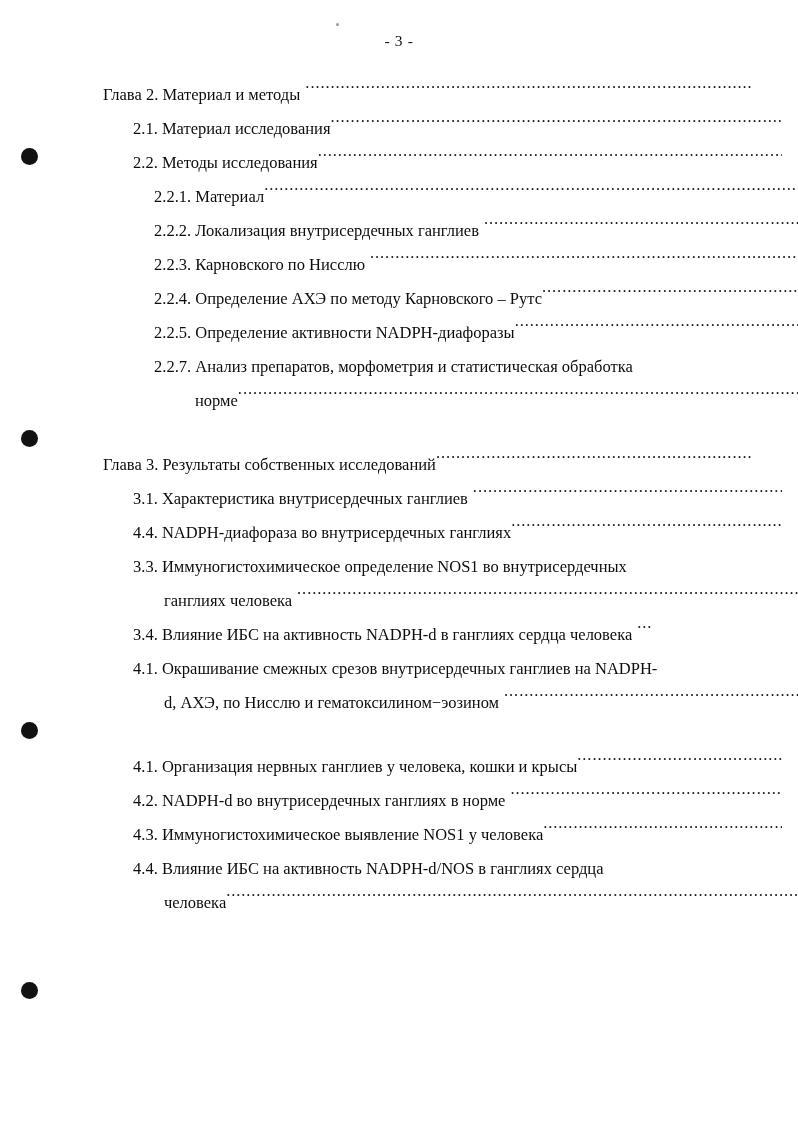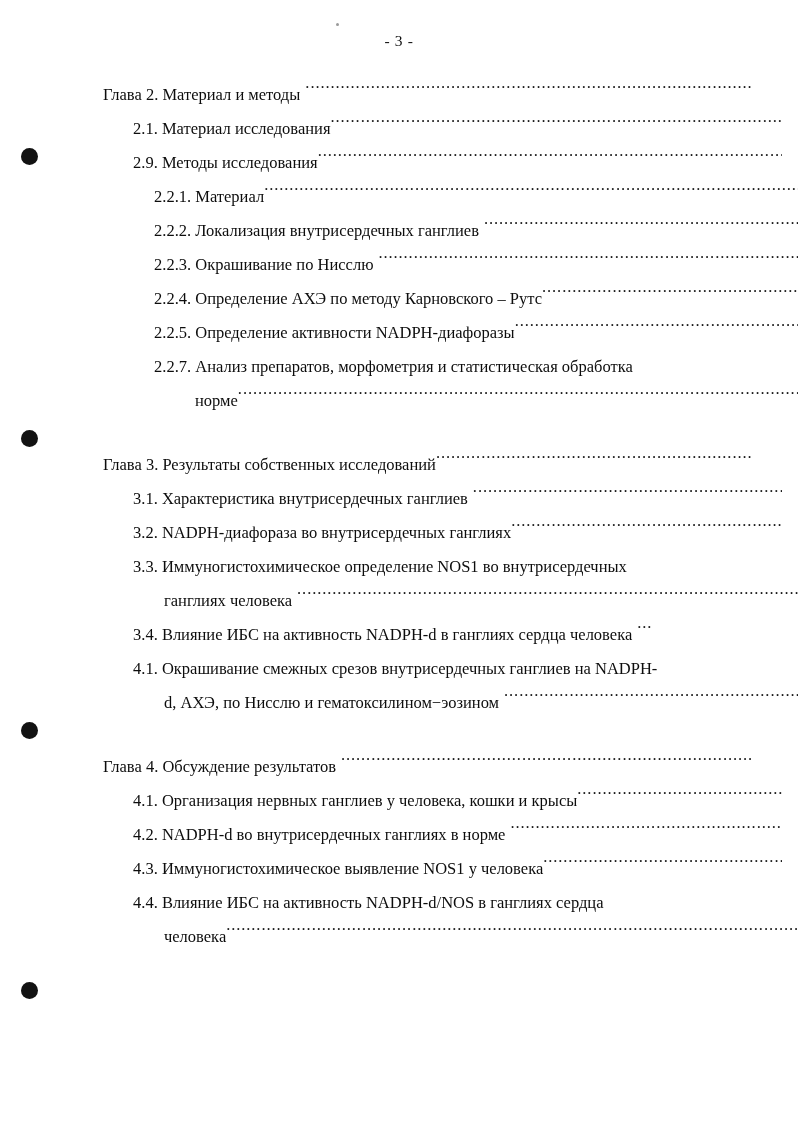--- a/index.html
+++ b/index.html
@@ -148,39 +148,39 @@
         </div>
       </div>
       <div class="toc-entry lvl-1">
         <div class="toc-line">
           <span class="entry-title">2.1. Материал исследования</span>
           <span class="leader"></span>
         </div>
       </div>
       <div class="toc-entry lvl-1">
         <div class="toc-line">
-          <span class="entry-title">2.9. Методы исследования</span>
+          <span class="entry-title">2.2. Методы исследования</span>
           <span class="leader"></span>
         </div>
       </div>
       <div class="toc-entry lvl-2">
         <div class="toc-line">
           <span class="entry-title">2.2.1. Материал</span>
           <span class="leader"></span>
         </div>
       </div>
       <div class="toc-entry lvl-2 gap-before">
         <div class="toc-line">
           <span class="entry-title">2.2.2. Локализация внутрисердечных ганглиев</span>
           <span class="leader"></span>
         </div>
       </div>
       <div class="toc-entry lvl-2 gap-before">
         <div class="toc-line">
-          <span class="entry-title">2.2.3. Окрашивание по Нисслю</span>
+          <span class="entry-title">2.2.3. Карновского по Нисслю</span>
           <span class="leader"></span>
         </div>
       </div>
       <div class="toc-entry lvl-2">
         <div class="toc-line">
           <span class="entry-title">2.2.4. Определение АХЭ по методу Карновского – Рутс</span>
           <span class="leader"></span>
         </div>
       </div>
       <div class="toc-entry lvl-2">
@@ -210,21 +210,21 @@
         </div>
       </div>
       <div class="toc-entry lvl-1 gap-before">
         <div class="toc-line">
           <span class="entry-title">3.1. Характеристика внутрисердечных ганглиев</span>
           <span class="leader"></span>
         </div>
       </div>
       <div class="toc-entry lvl-1">
         <div class="toc-line">
-          <span class="entry-title">3.2. NADPH-диафораза во внутрисердечных ганглиях</span>
+          <span class="entry-title">4.4. NADPH-диафораза во внутрисердечных ганглиях</span>
           <span class="leader"></span>
         </div>
       </div>
       <div class="toc-entry lvl-1 no-page">
         <div class="toc-line">
           <span class="entry-title">3.3. Иммуногистохимическое определение NOS1 во внутрисердечных</span>
           <span class="leader none"></span>
         </div>
       </div>
       <div class="toc-entry cont-1 gap-before">
@@ -246,26 +246,20 @@
         </div>
       </div>
       <div class="toc-entry cont-1 gap-before">
         <div class="toc-line">
           <span class="entry-title">d, АХЭ, по Нисслю и гематоксилином−эозином</span>
           <span class="leader"></span>
         </div>
       </div>
     </div>
     <div class="toc-group">
-      <div class="toc-entry lvl-0 gap-before">
-        <div class="toc-line">
-          <span class="entry-title">Глава 4. Обсуждение результатов</span>
-          <span class="leader"></span>
-        </div>
-      </div>
       <div class="toc-entry lvl-1">
         <div class="toc-line">
           <span class="entry-title">4.1. Организация нервных ганглиев у человека, кошки и крысы</span>
           <span class="leader"></span>
         </div>
       </div>
       <div class="toc-entry lvl-1 gap-before">
         <div class="toc-line">
           <span class="entry-title">4.2. NADPH-d во внутрисердечных ганглиях в норме</span>
           <span class="leader"></span>

